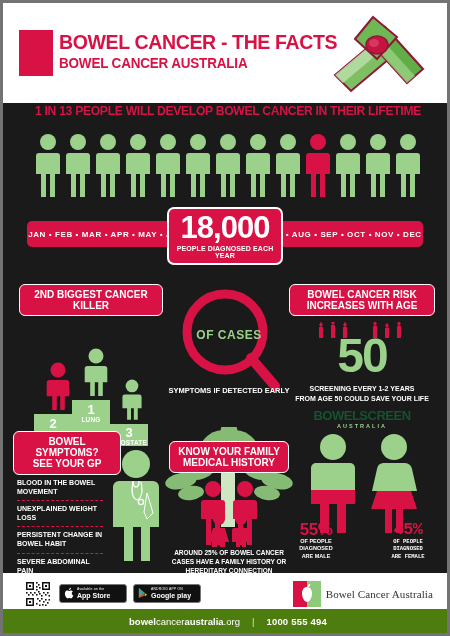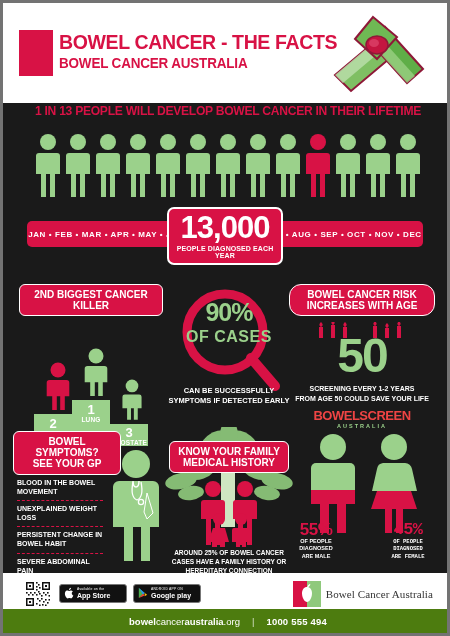--- a/index.html
+++ b/index.html
@@ -123,21 +123,21 @@
     position: absolute; left: 0; top: 48px; width: 146px; text-align: center;
     color: #9BD18B; font-size: 48px; font-weight: bold; line-height: 1; letter-spacing: -2px;
   }
   .age-caption {
     position: absolute; left: 0; top: 100px; width: 146px; text-align: center;
     color: #ffffff; font-size: 7px; font-weight: bold; line-height: 1.4;
   }
   .bs-logo {
     position: absolute; left: 0; top: 124px; width: 146px; text-align: center;
   }
-  .bs-logo .bs-main { color: #ef4444; font-size: 13px; font-weight: bold; letter-spacing: -0.5px; }
+  .bs-logo .bs-main { color: #14532d; font-size: 13px; font-weight: bold; letter-spacing: -0.5px; }
   .bs-logo .bs-sub { color: #9BD18B; font-size: 5.5px; font-weight: bold; letter-spacing: 2px; }
 
   
   .panel-sym { position: absolute; left: 10px; top: 428px; width: 150px; height: 140px; }
   .sym-list { position: absolute; left: 4px; top: 44px; width: 86px; }
   .sym-item {
     color: #ffffff; font-size: 7px; font-weight: bold; line-height: 1.3;
     padding: 3px 0 4px;
   }
   .sym-sep { height: 0; border-top: 1.5px dashed #D81245; }
@@ -260,21 +260,21 @@
     <span class="person"><svg viewBox="0 0 28 64" width="28" height="64">
           <circle cx="14" cy="9" r="8" fill="#9BD18B"></circle>
           <path d="M5 20h18a3 3 0 0 1 3 3v18h-5v23h-5V41h-4v23h-5V41H2V23a3 3 0 0 1 3-3z" fill="#9BD18B"></path>
         </svg></span>
   </div>
 
   <div class="months-band"></div>
   <div class="month-bar left">JAN • FEB • MAR • APR • MAY • JUN</div>
   <div class="month-bar right">JUL • AUG • SEP • OCT • NOV • DEC</div>
   <div class="big-num-box">
-    <div class="big-num">13,000</div>
+    <div class="big-num">18,000</div>
     <div class="big-num-sub">PEOPLE DIAGNOSED EACH YEAR</div>
   </div>
 
   <div class="mid-band"></div>
 
   <div class="panel-podium">
     <div class="pill" style="position:absolute;left:2px;top:0;width:144px;">2ND BIGGEST CANCER KILLER</div>
 
     <div class="pod-figure" style="left:28px; bottom:32px;">
       <svg viewBox="0 0 26 48" width="26" height="48">
@@ -314,30 +314,28 @@
     </div>
   </div>
 
   <div class="panel-mag">
     <div style="position:absolute;left:16px;top:0;">
       <svg viewBox="0 0 106 104" width="106" height="104">
         <line x1="74" y1="70" x2="98" y2="98" stroke="#D81245" stroke-width="10" stroke-linecap="round"></line>
         <circle cx="48" cy="44" r="38" fill="none" stroke="#D81245" stroke-width="9"></circle>
       </svg>
     </div>
-    <div style="position:absolute;left:0;top:12px;width:136px;text-align:center;color:#9BD18B;font-size:25px;font-weight:bold;letter-spacing:-1px;line-height:1;">90%</div>
-    <div style="position:absolute;left:0;top:40px;width:136px;text-align:center;color:#9BD18B;font-size:16px;font-weight:bold;letter-spacing:0.5px;">OF CASES</div>
+    <div style="position:absolute;left:0;top:40px;width:136px;text-align:center;color:#9BD18B;font-size:12px;font-weight:bold;letter-spacing:0.5px;">OF CASES</div>
     <div class="mag-caption">
-      <div>CAN BE SUCCESSFULLY</div>
       <div>SYMPTOMS IF DETECTED EARLY</div>
     </div>
   </div>
 
   <div class="panel-age">
-    <div class="pill" style="position:absolute;left:0;top:0;width:146px;border-radius:12px;">
+    <div class="pill" style="position:absolute;left:0;top:0;width:146px;">
       <div>BOWEL CANCER RISK</div>
       <div>INCREASES WITH AGE</div>
     </div>
     <div style="position:absolute;left:28px;top:38px;">
       <svg viewBox="0 0 92 16" width="92" height="16">
         <g fill="#D81245">
           <rect x="2" y="5" width="4" height="11"></rect>
             <path d="M4 0c2 2 2.4 3.4 0 5-2.4-1.6-2-3 0-5z"></path>
           <rect x="14" y="3" width="4" height="13"></rect>
             <path d="M16 -2c2 2 2.4 3.4 0 5-2.4-1.6-2-3 0-5z"></path>

